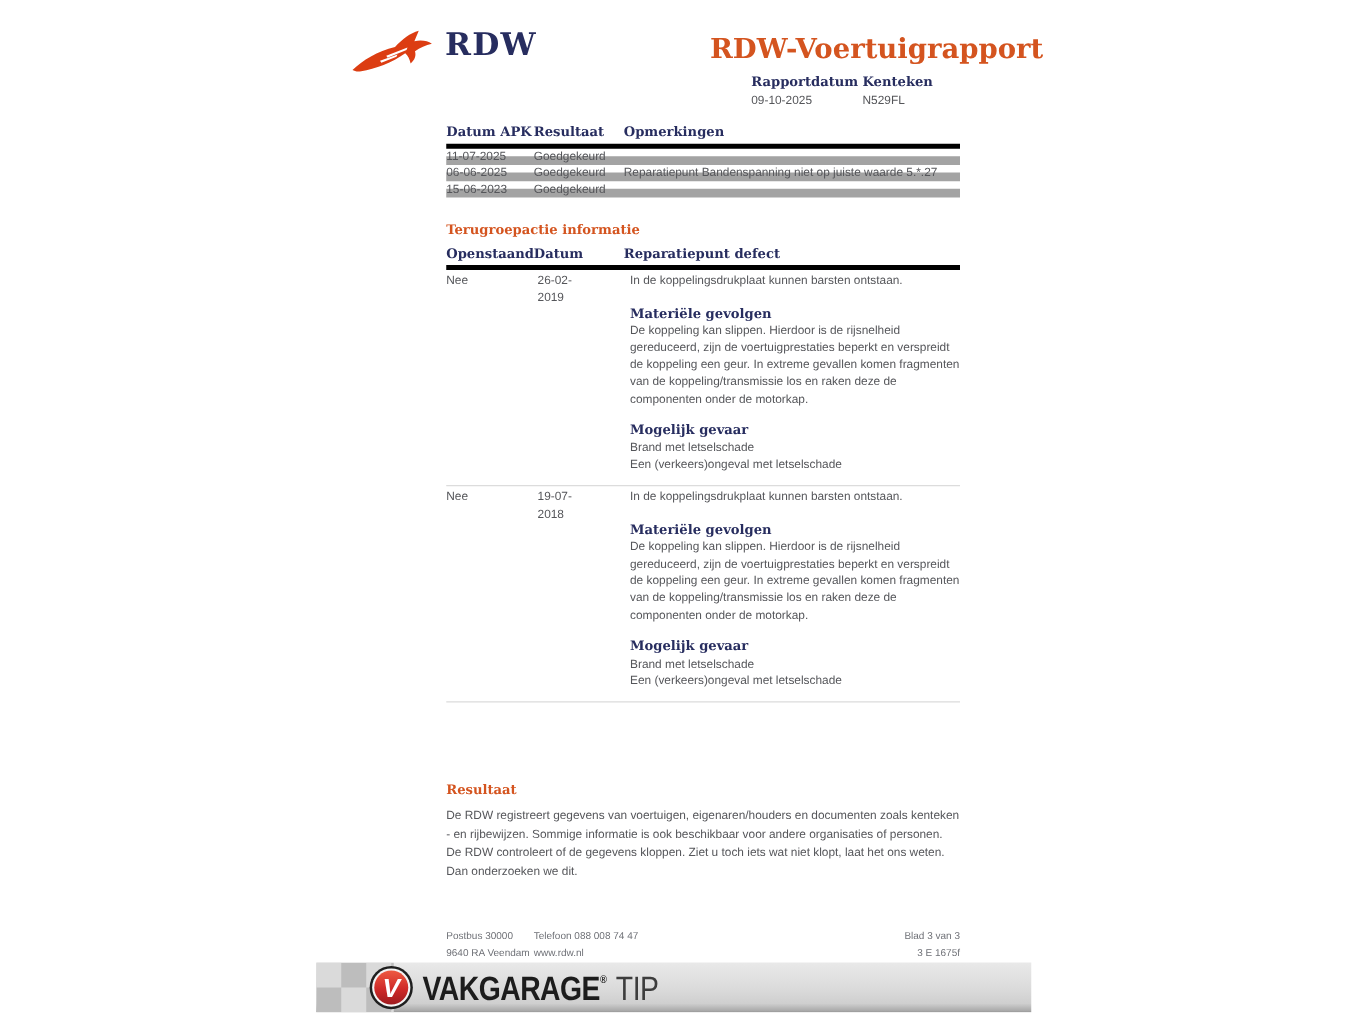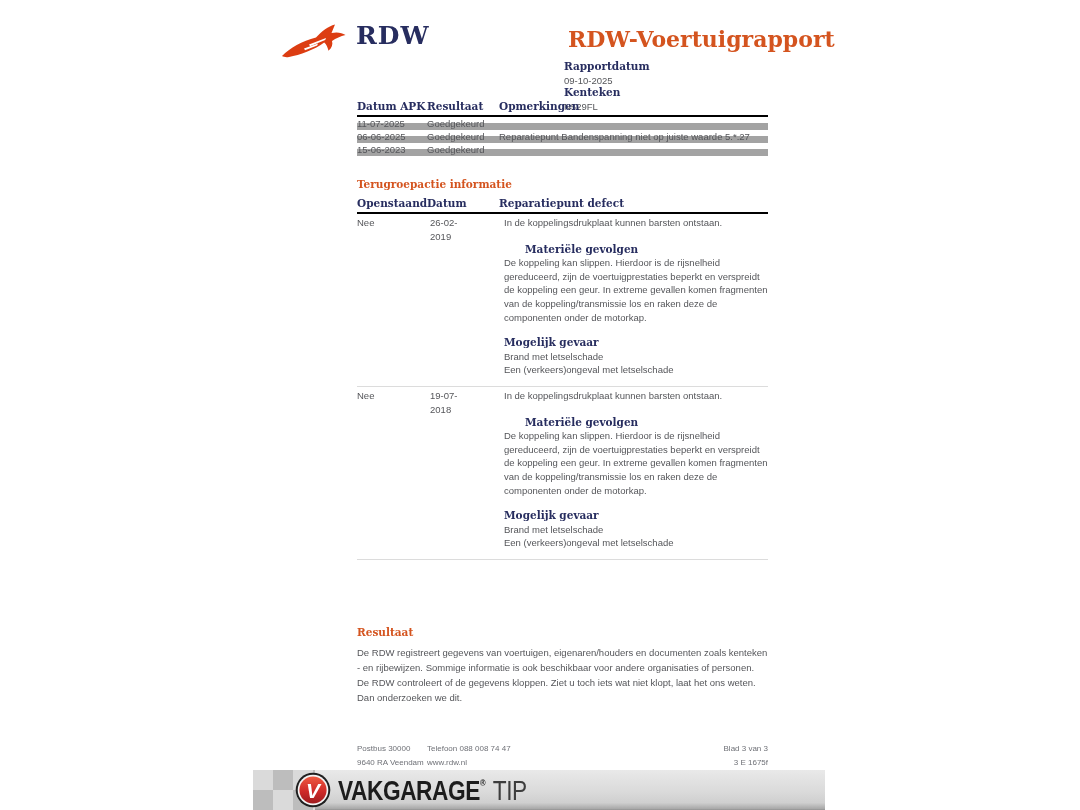--- a/index.html
+++ b/index.html
@@ -14,44 +14,44 @@
   .rdw-wordmark {
     position:absolute; left:356px; top:21px;
     font-family:"DejaVu Serif","Liberation Serif",serif;
     font-size:25px; font-weight:bold; color:#272d5f; letter-spacing:1px;
   }
   .doc-title {
     position:absolute; left:568px; top:26px;
     font-family:"DejaVu Serif","Liberation Serif",serif;
     font-size:22px; font-weight:bold; color:#d4541f;
   }
-  .meta { position:absolute; left:564px; top:60px; display:flex;flex-direction:column; }
+  .meta { position:absolute; left:601px; top:60px; display:flex; }
   .meta-col { width:89px; }
   .meta-label { font-family:"DejaVu Serif","Liberation Serif",serif; font-size:10.5px; font-weight:bold; color:#272d5f; }
   .meta-value { font-size:9.5px; color:#55565a; margin-top:3px; }
 
   
   .tbl { position:absolute; left:357px; width:411px; font-size:9.5px; color:#55565a; }
-  .thead { display:flex; border-bottom:2px solid #000000; padding:2px 0 3px; }
+  .thead { display:flex; border-bottom:4px solid #000000; padding:2px 0 3px; }
   .th { font-family:"DejaVu Serif","Liberation Serif",serif; font-size:10.5px; font-weight:bold; color:#272d5f; }
   .c1 { width:70px; } .c2 { width:72px; } .c3 { flex:1; }
   .trow { display:flex; border-bottom:7px solid #a3a3a3; padding:2px 0 1px; line-height:10px; height:13px; }
 
   .section-title {
     font-family:"DejaVu Serif","Liberation Serif",serif;
     font-size:10.5px; font-weight:bold; color:#d4541f; margin-bottom:5px;
   }
 
   .rblock { display:flex; border-bottom:1px solid #dcdcdc; padding:2px 0 9px; line-height:13.6px;gap:41px; }
   .rblock .defect { line-height:13.6px; }
   .subhead {
     font-family:"DejaVu Serif","Liberation Serif",serif;
     font-size:10.5px; font-weight:bold; color:#272d5f; line-height:13.6px;
   }
-  .mt1 { margin-top:13px;margin-left:21px; } .mt2 { margin-top:12px; }
+  .mt1 { margin-top:13px; } .mt2 { margin-top:12px; }
   .para { width:264px; line-height:13.6px; }
 
   
   .proclaimer { position:absolute; left:357px; top:626px; width:411px; }
   .proclaimer-text { font-size:9.5px; color:#55565a; line-height:15px; margin-top:7px; }
 
   
   .footer { position:absolute; left:357px; top:741px; width:411px; font-size:8px; color:#6f7177; }
   .frow { display:flex; height:14px; align-items:center; }
   .f1 { width:70px; } .f2 { flex:1; } .f3 { text-align:right; }

